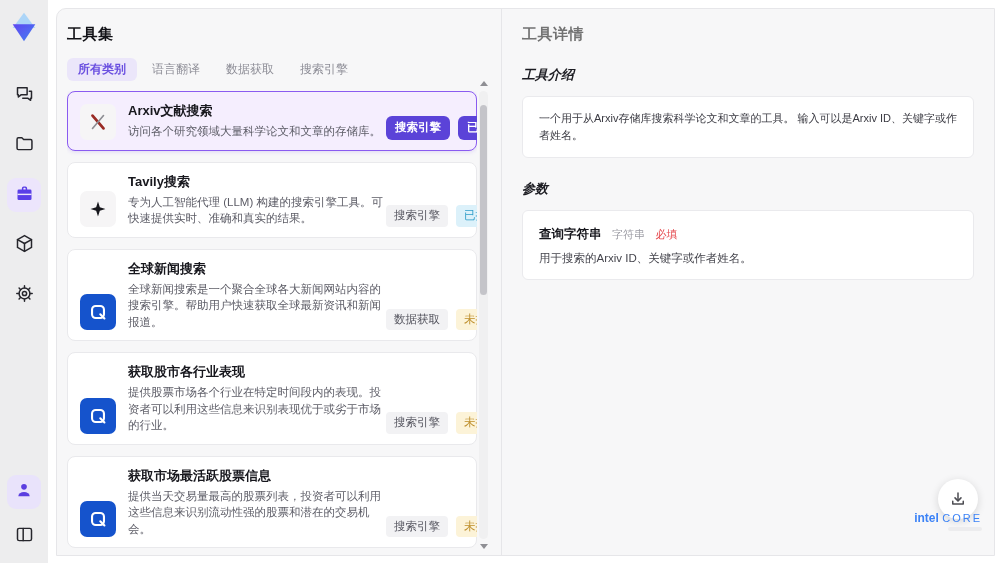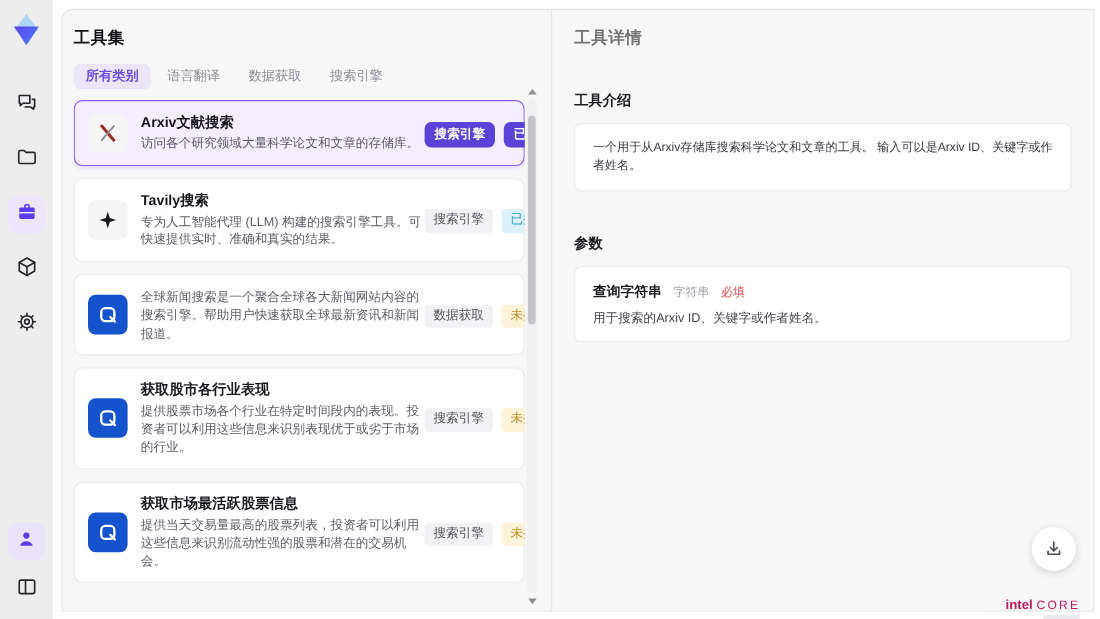--- a/index.html
+++ b/index.html
@@ -22,21 +22,21 @@
     background:#f7f7f8; border:1px solid #e6e6e9; border-radius:10px 0 0 0; display:flex; overflow:hidden; }
 
   
   .list-panel { position:relative; width:444px; flex:none; padding:16px 24px 0 10px; }
   .panel-title { font-size:15px; font-weight:bold; color:#121217; letter-spacing:.5px; }
   .tabs { display:flex; gap:4px; margin-top:14px; }
   .tab { font-size:12px; color:#8e8e97; padding:3px 11px; border-radius:6px; cursor:pointer; white-space:nowrap; }
   .tab.active { background:#ebe6fa; color:#6a4fe0; font-weight:bold; }
 
   .tool-list { margin-top:10px; display:flex; flex-direction:column; gap:11px; height:460px; overflow:hidden; }
-  .tool-card { background:#fff; border:1px solid #e9e9ec; border-radius:8px; padding:10px 12px; display:flex; align-items:center; cursor:pointer; }
+  .tool-card { background:#fff; border:1px solid #e9e9ec; border-radius:8px; padding:10px 12px; display:flex; align-items:flex-end; cursor:pointer; }
   .tool-card.selected { background:#f5eefe; border:1.5px solid #8a5bf0; box-shadow:0 1px 4px rgba(120,80,240,.18); }
   .tool-icon { width:36px; height:36px; flex:none; border-radius:7px; margin-right:12px;
     display:flex; align-items:center; justify-content:center; font-size:18px; }
   .tool-icon.bg-light { background:#f6f5f6; }
   .tool-icon.bg-blue { background:#1553cc; }
   .tool-text { width:258px; flex:none; }
   .tool-name { font-size:13px; font-weight:bold; color:#17171d; line-height:18px; }
   .tool-desc { margin-top:3px; font-size:11.5px; color:#5c5c66; line-height:16.5px; word-break:break-all; }
   .tool-tags { margin-left:auto; display:flex; gap:8px; align-items:center; padding-top:3px; }
   .tag { font-size:11.5px; line-height:1; padding:5px 8px; border-radius:4px; white-space:nowrap; }
@@ -49,32 +49,32 @@
   .sb { position:absolute; right:13px; top:72px; bottom:6px; width:9px; }
   .sb .track { position:absolute; top:10px; bottom:10px; left:0; width:9px; background:#f0f0f1; border-radius:5px; }
   .sb .thumb { position:absolute; top:14px; left:1px; width:7px; height:190px; background:#c4c4c9; border-radius:4px; cursor:pointer; }
   .sb .arr { position:absolute; left:1px; width:0; height:0; border-left:4px solid transparent; border-right:4px solid transparent; }
   .sb .arr.up { top:0; border-bottom:5px solid #8f8f94; cursor:pointer; }
   .sb .arr.down { bottom:0; border-top:5px solid #8f8f94; cursor:pointer; }
 
   
   .detail-panel { flex:1; border-left:1px solid #e6e6e9; padding:16px 20px 0 20px; position:relative; }
   .detail-title { font-size:15px; font-weight:bold; color:#737373; letter-spacing:.5px; }
-  .section-h { font-size:13px; font-weight:bold; color:#1c1c22; margin-top:38px; }
+  .section-h { font-size:13px; font-weight:bold; color:#1c1c22; margin-top:22px;font-style:italic; }
   .card { background:#fff; border:1px solid #eaeaed; border-radius:6px; margin-top:12px; padding:13px 16px; }
   .intro-text { font-size:11px; color:#3a3a42; line-height:17px; }
   .param-name { font-size:12.5px; font-weight:bold; color:#17171d;text-align:center; }
   .param-type { font-size:11px; color:#9b9ba3; margin-left:6px; }
   .param-req { font-size:11px; color:#e5484d; margin-left:6px; }
   .param-desc { margin-top:8px; font-size:11.5px; color:#44444c; }
 
   
   .fab { position:absolute; right:22px; bottom:44px; width:40px; height:40px; border-radius:50%;
     background:#fff; box-shadow:0 2px 8px rgba(0,0,0,.14); display:flex; align-items:center; justify-content:center; cursor:pointer; z-index:6; }
-  .brand { position:absolute; right:18px; bottom:0; text-align:center; z-index:6; color:#be185d; }
+  .brand { position:absolute; right:18px; bottom:32px; text-align:center; z-index:6; color:#3b82f6; }
   .brand .line { font-size:12px; white-space:nowrap; }
   .brand .intel { font-weight:bold; letter-spacing:0; }
   .brand .core { letter-spacing:2px; font-size:11px; }
   .brand .sub { height:4px; width:34px; margin:2px 0 0 auto; background:#ececee; border-radius:2px; }
 </style>
 </head>
 <body>
 
 <div class="rail">
   <div class="logo">
@@ -181,20 +181,21 @@
     </div>
   </div>
         <div class="tool-card">
     <div class="tool-icon bg-blue">
             <svg width="22" height="22" viewBox="0 0 24 24" fill="none" stroke="#fff" stroke-width="2.3" stroke-linecap="round" stroke-linejoin="round">
               <rect x="5.5" y="5.5" width="13" height="13" rx="4"></rect>
               <path d="M14.5 14.5 L19 19"></path>
             </svg>
           </div>
     <div class="tool-text">
+      <div class="tool-name">全球新闻搜索</div>
       <div class="tool-desc">全球新闻搜索是一个聚合全球各大新闻网站内容的搜索引擎。帮助用户快速获取全球最新资讯和新闻报道。</div>
     </div>
     <div class="tool-tags">
       <span class="tag cat">数据获取</span>
       <span class="tag st warn">未授权</span>
     </div>
   </div>
         <div class="tool-card">
     <div class="tool-icon bg-blue">
             <svg width="22" height="22" viewBox="0 0 24 24" fill="none" stroke="#fff" stroke-width="2.3" stroke-linecap="round" stroke-linejoin="round">

